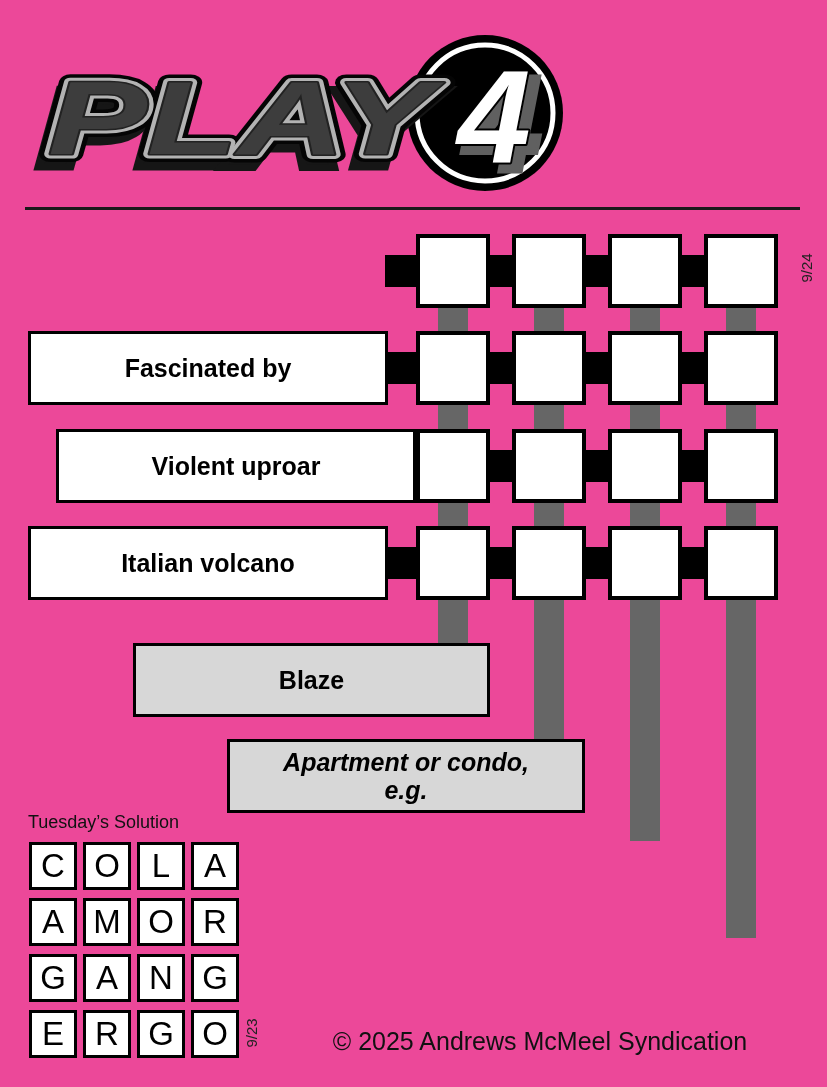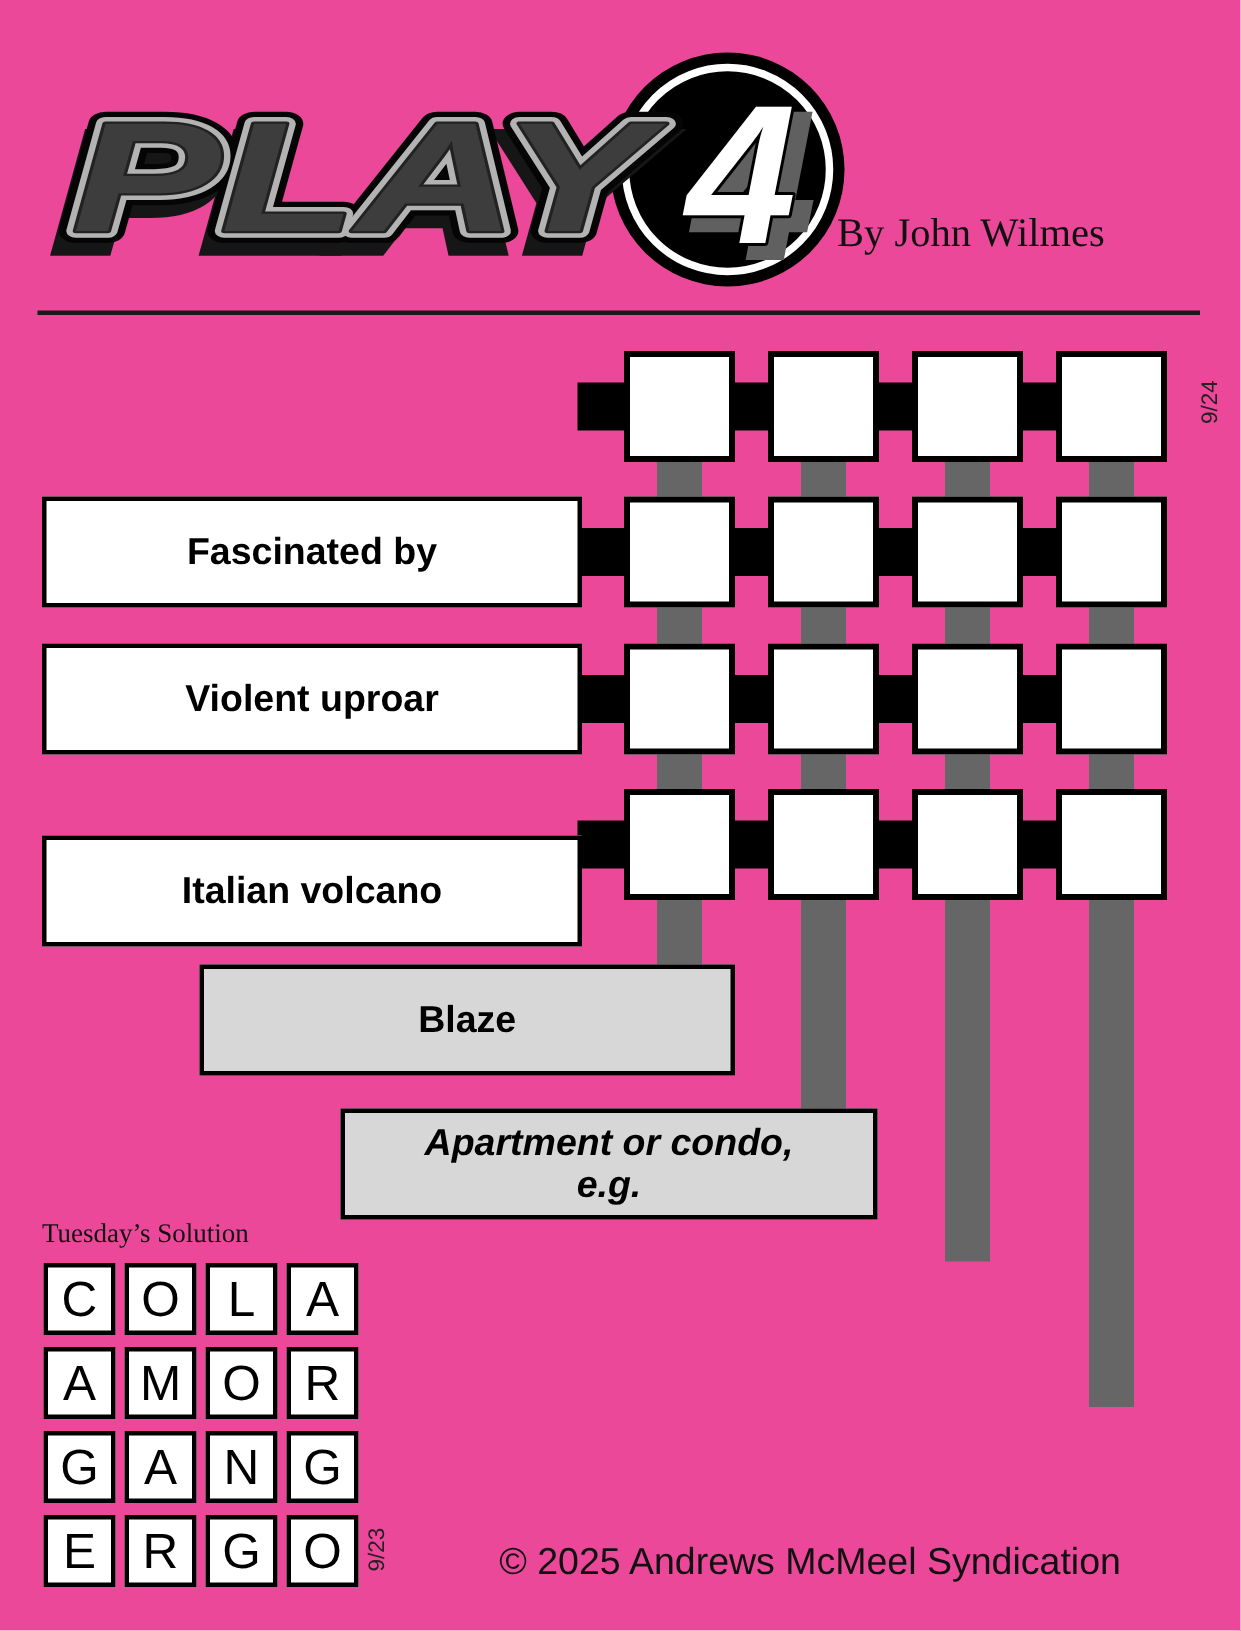--- a/index.html
+++ b/index.html
@@ -33,21 +33,21 @@
   .c0{left:416px}.c1{left:512px}.c2{left:608px}.c3{left:704px}
   .r0{top:234px}.r1{top:331px}.r2{top:429px}.r3{top:526px}
   .conn{position:absolute;}
   .conn.black{background:#000;}
   .conn.gray{background:#666;}
   .date-label{
     position:absolute;width:56px;height:18px;font-size:15px;color:#222;
     text-align:center;transform:rotate(-90deg);transform-origin:center;
   }
   
-  .sol-title{position:absolute;left:28px;top:812px;font-size:18px;color:#111;font-family:Liberation Serif, serif;}
+  .sol-title{position:absolute;left:28px;top:812px;font-size:18px;color:#111;}
   .sol-cell{
     position:absolute;width:48px;height:48px;background:#fff;
     border:3px solid #000;box-sizing:border-box;
     display:flex;align-items:center;justify-content:center;
     font-size:33px;font-weight:400;color:#000;
   }
   .sc0{left:29px}.sc1{left:83px}.sc2{left:137px}.sc3{left:191px}
   .sr0{top:842px}.sr1{top:898px}.sr2{top:954px}.sr3{top:1010px}
   
   .copyright{
@@ -68,21 +68,20 @@
     <g font-family="'Liberation Sans',sans-serif" font-weight="bold" font-style="italic">
       <text x="16" y="126" font-size="104" textLength="385" lengthAdjust="spacingAndGlyphs" transform="translate(-6,10)" fill="#161616" stroke="#161616" stroke-width="13" paint-order="stroke">PLAY</text>
       <text x="16" y="126" font-size="104" textLength="385" lengthAdjust="spacingAndGlyphs" fill="#050505" stroke="#050505" stroke-width="16" paint-order="stroke" stroke-linejoin="round">PLAY</text>
       <text x="16" y="126" font-size="104" textLength="385" lengthAdjust="spacingAndGlyphs" fill="#3d3d3d" stroke="#b3b3b3" stroke-width="9" paint-order="stroke" stroke-linejoin="round">PLAY</text>
       <text x="16" y="126" font-size="104" textLength="385" lengthAdjust="spacingAndGlyphs" fill="#3d3d3d" stroke="#222" stroke-width="3" paint-order="stroke" stroke-linejoin="round">PLAY</text>
       <text x="462" y="134" font-size="132" text-anchor="middle" transform="translate(9,7)" fill="#606060" stroke="#606060" stroke-width="8" paint-order="stroke">4</text>
       <text x="462" y="134" font-size="132" text-anchor="middle" fill="#ffffff" stroke="#000" stroke-width="4" paint-order="stroke" stroke-linejoin="round">4</text>
     </g>
   </svg>
 
-  <div class="byline">By John Wilmes</div>
   <div class="rule"></div>
 
   <div class="conn black" style="left:385px;top:255px;width:35px;height:32px;"></div>
   <div class="conn black" style="left:385px;top:352px;width:35px;height:32px;"></div>
   <div class="conn black" style="left:385px;top:450px;width:35px;height:32px;"></div>
   <div class="conn black" style="left:385px;top:547px;width:35px;height:32px;"></div>
 
   <div class="conn black" style="left:486px;top:255px;width:30px;height:32px;"></div>
   <div class="conn black" style="left:582px;top:255px;width:30px;height:32px;"></div>
   <div class="conn black" style="left:678px;top:255px;width:30px;height:32px;"></div>
@@ -108,22 +107,22 @@
   <div class="conn gray" style="left:534px;top:499px;width:30px;height:32px;"></div>
   <div class="conn gray" style="left:630px;top:499px;width:30px;height:32px;"></div>
   <div class="conn gray" style="left:726px;top:499px;width:30px;height:32px;"></div>
 
   <div class="conn gray" style="left:438px;top:596px;width:30px;height:51px;"></div>
   <div class="conn gray" style="left:534px;top:596px;width:30px;height:147px;"></div>
   <div class="conn gray" style="left:630px;top:596px;width:30px;height:245px;"></div>
   <div class="conn gray" style="left:726px;top:596px;width:30px;height:342px;"></div>
 
   <div class="row-clue" style="top:331px;"><span>Fascinated by</span></div>
-  <div class="row-clue" style="top:429px;"><span>Violent uproar</span></div>
-  <div class="row-clue" style="top:526px;margin-top:31px;"><span>Italian volcano</span></div>
+  <div class="row-clue" style="top:429px;margin-left:28px;"><span>Violent uproar</span></div>
+  <div class="row-clue" style="top:526px;"><span>Italian volcano</span></div>
 
   <div class="cell c0 r0"></div>
   <div class="cell c1 r0"></div>
   <div class="cell c2 r0"></div>
   <div class="cell c3 r0"></div>
   <div class="cell c0 r1"></div>
   <div class="cell c1 r1"></div>
   <div class="cell c2 r1"></div>
   <div class="cell c3 r1"></div>
   <div class="cell c0 r2"></div>

